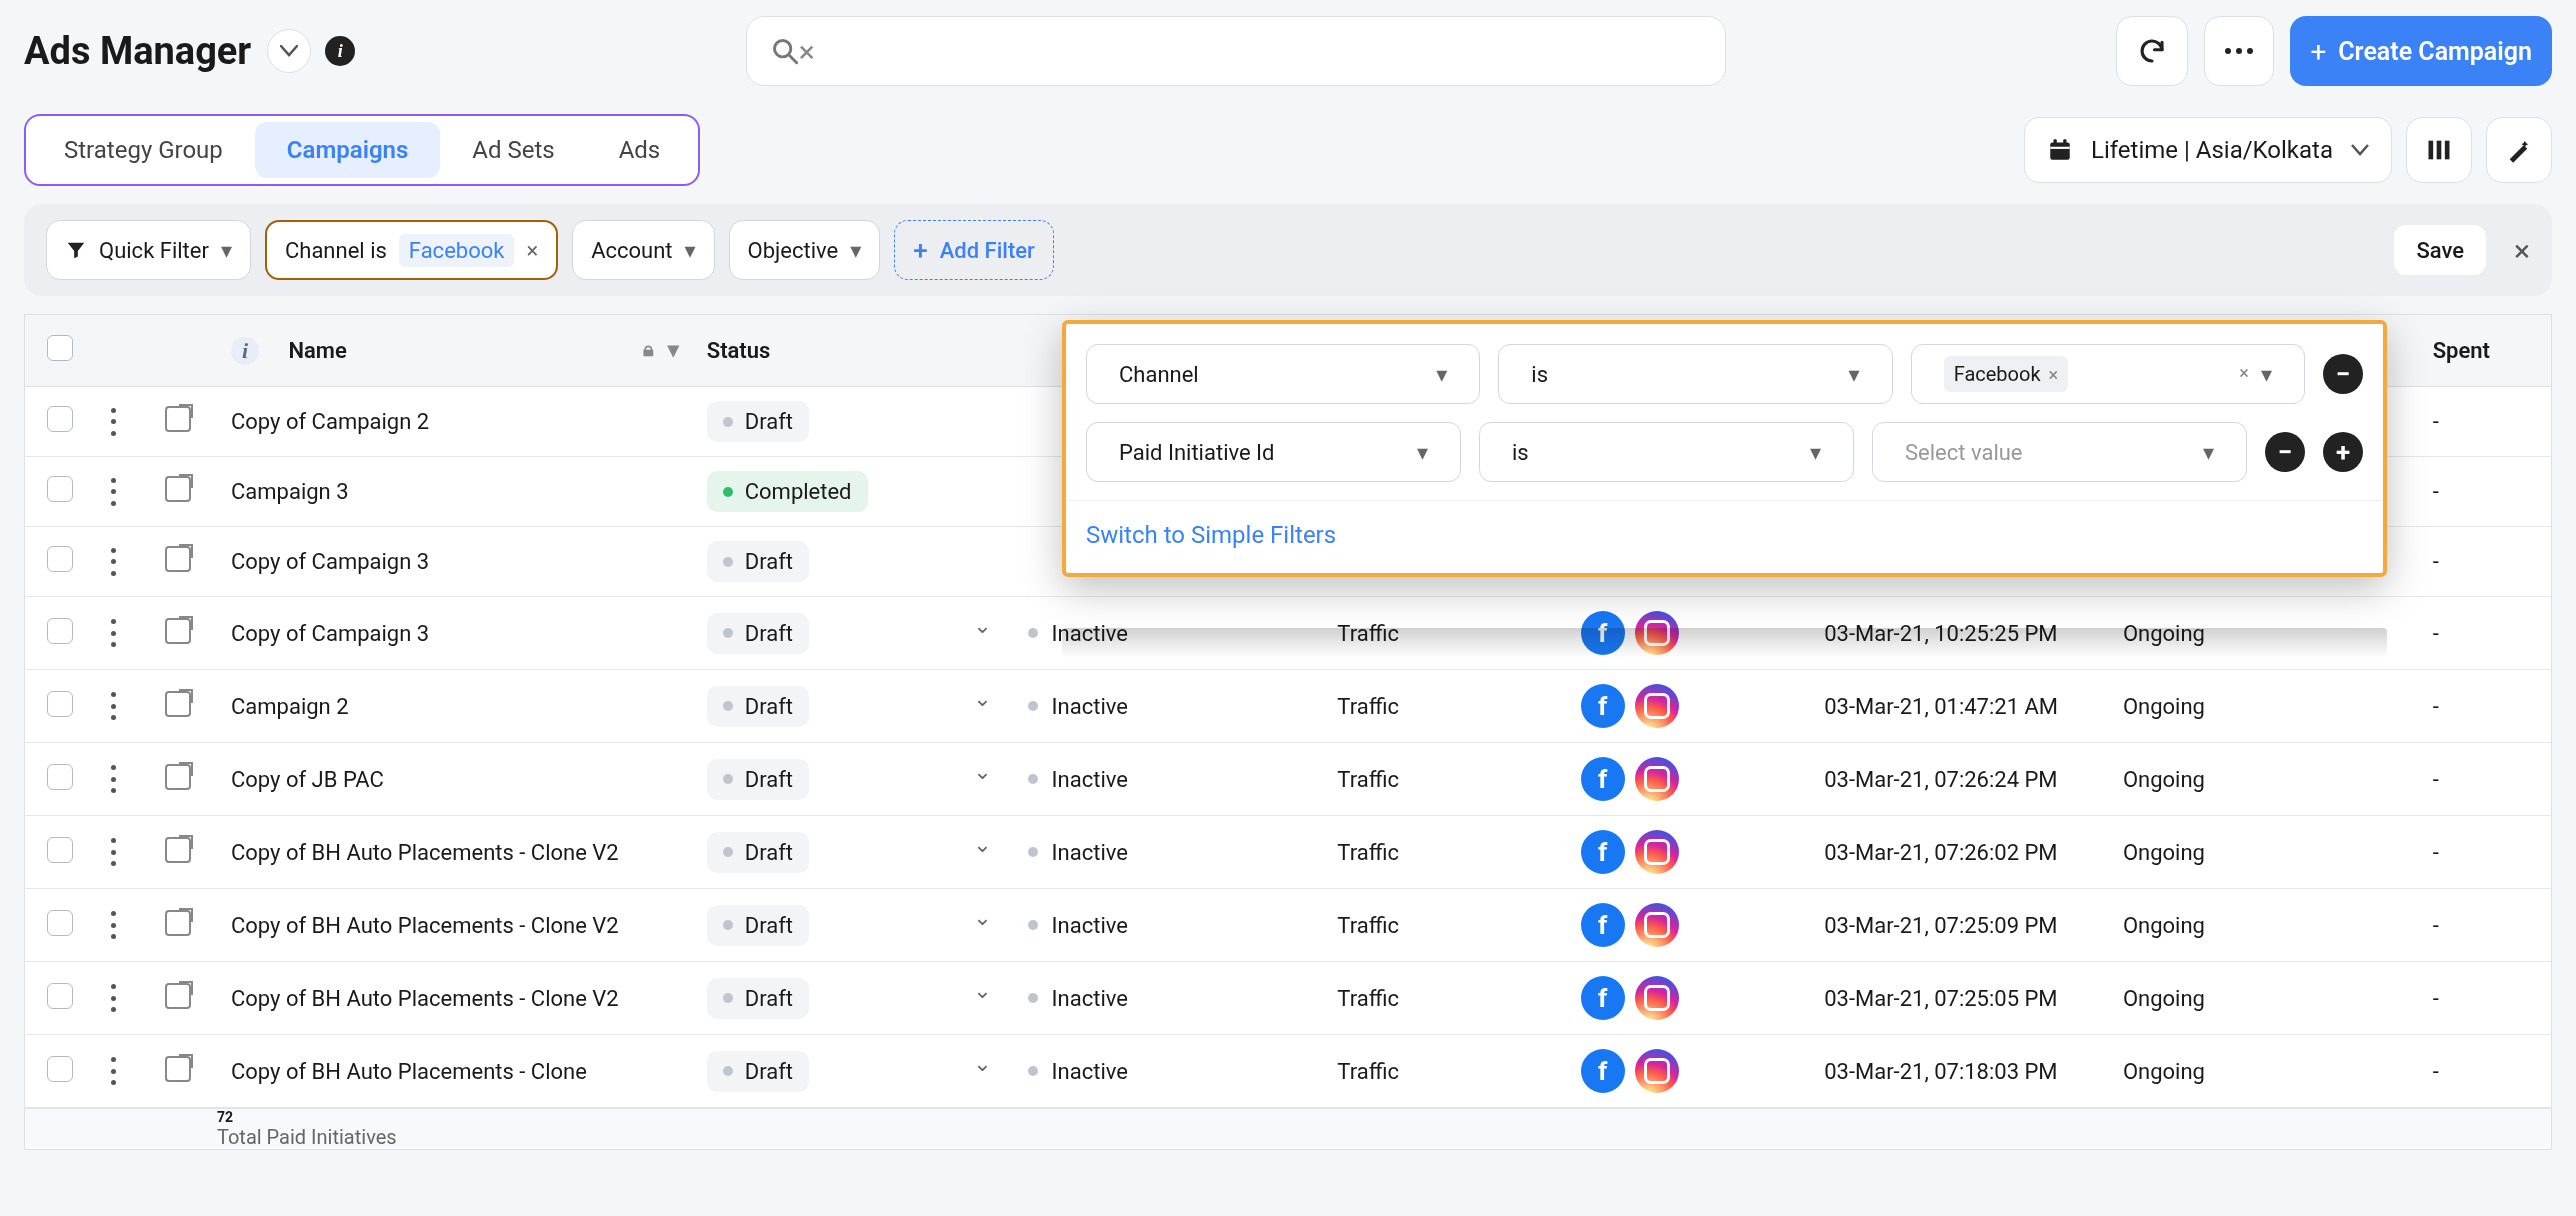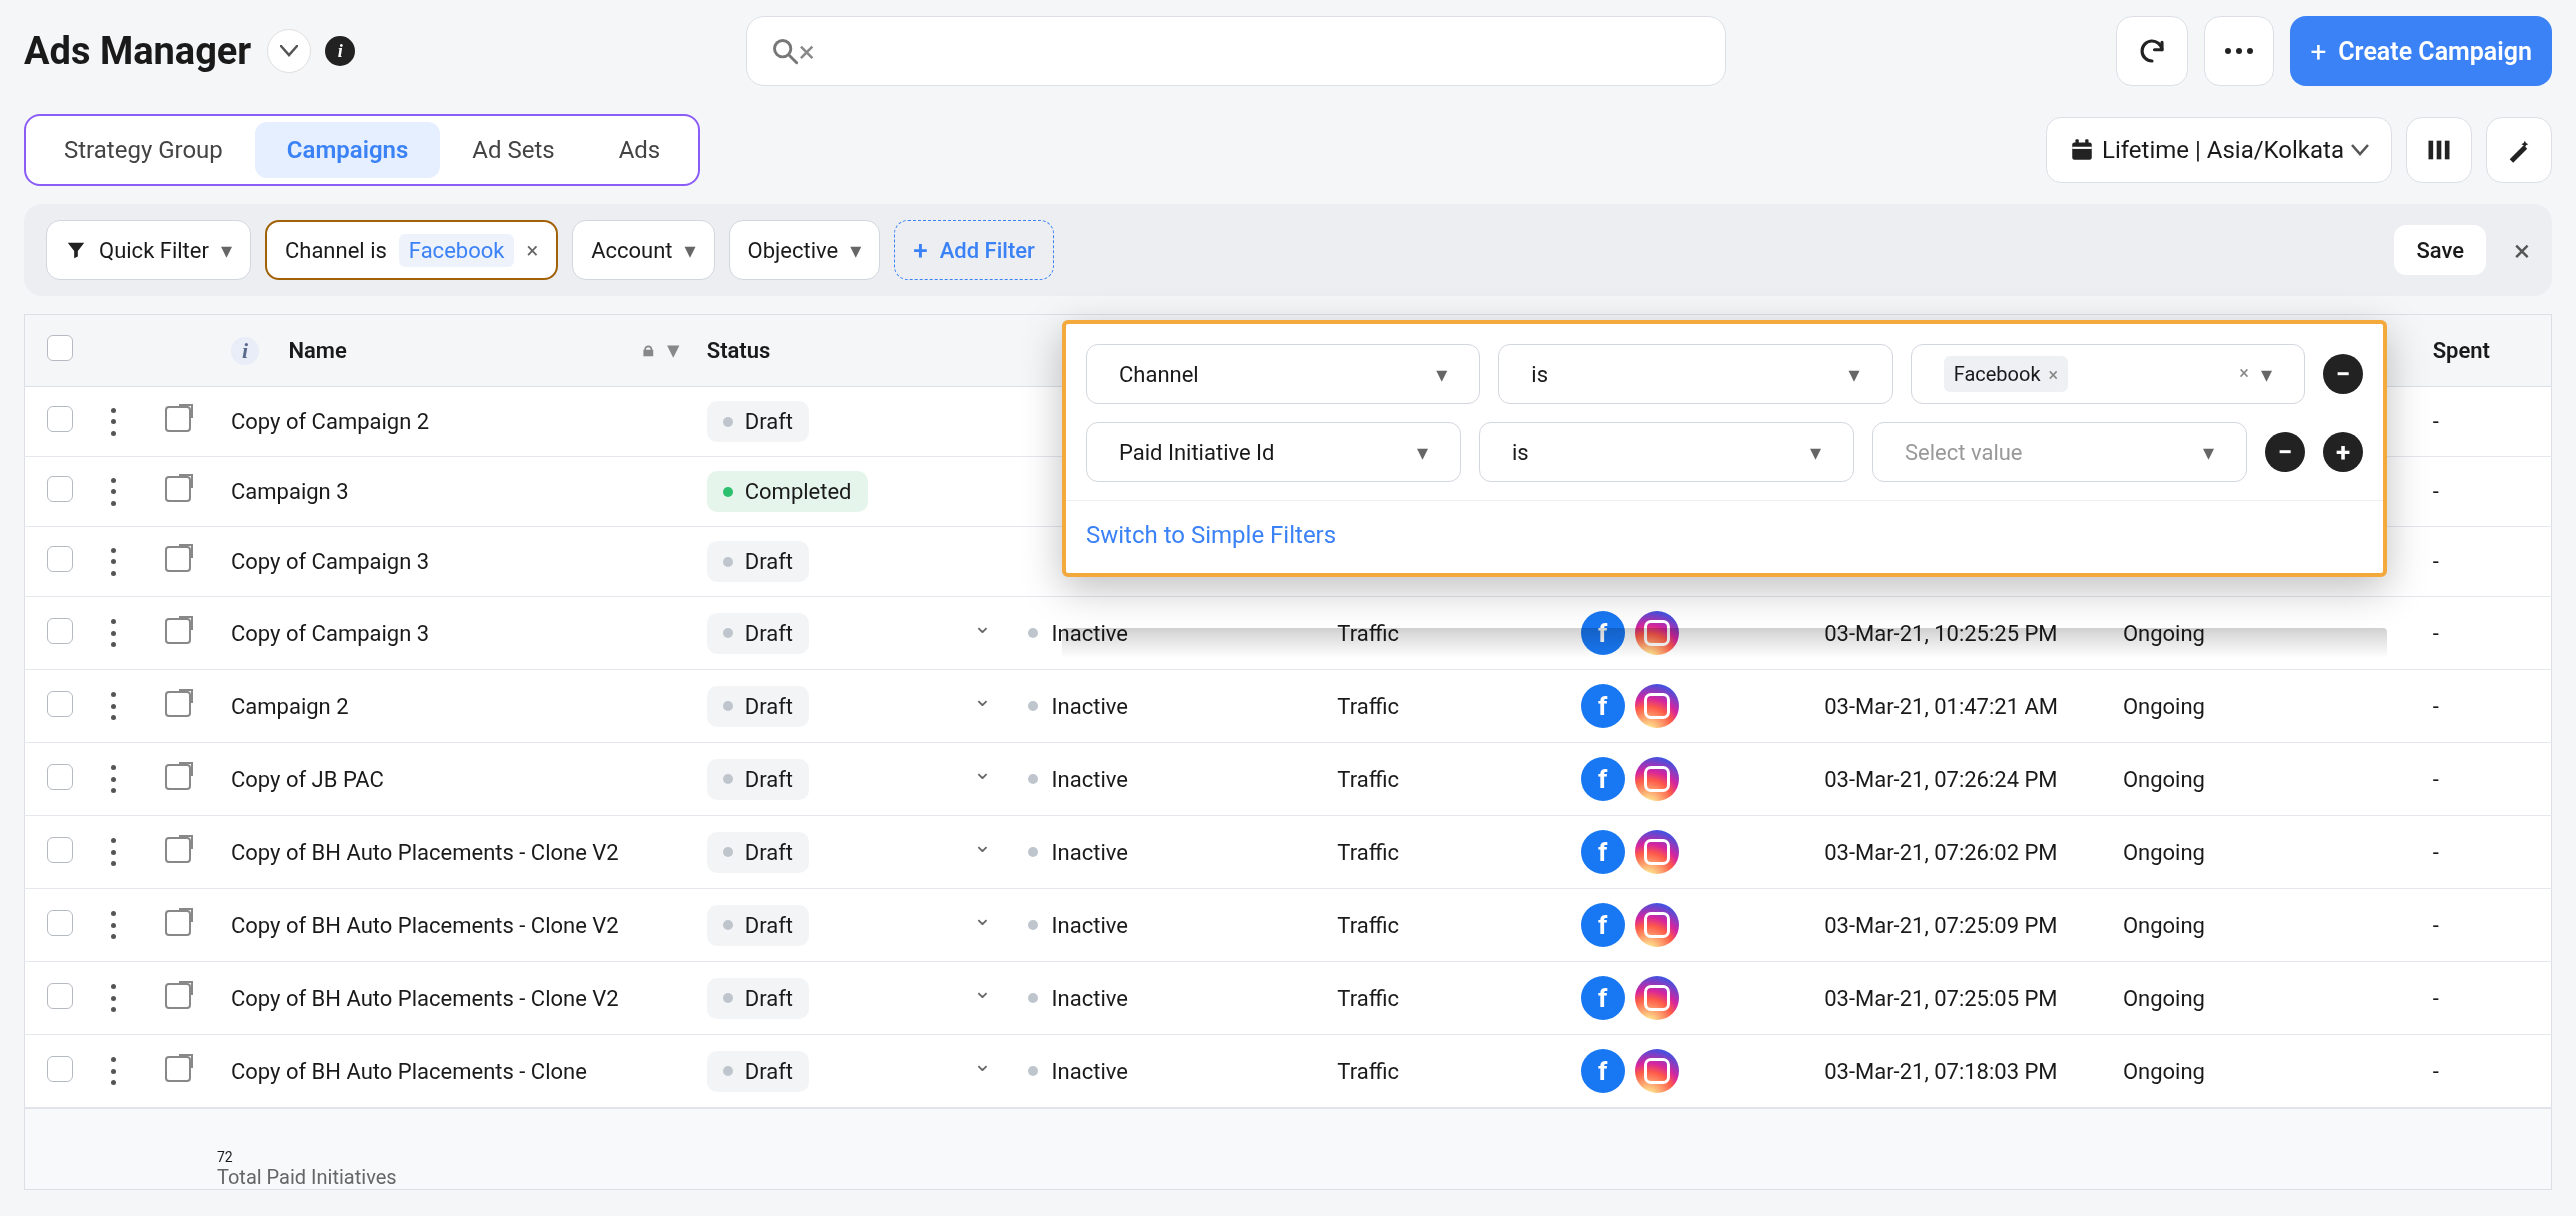--- a/index.html
+++ b/index.html
@@ -17,21 +17,21 @@
 .btn-sq { height: 70px; min-width: 70px; border-radius: 16px; border: 1px solid #dcdfe5; background: #fff; display: flex; align-items: center; justify-content: center; font-size: 24px; padding: 0 20px;}
 .btn-primary { background: #3b82f6; border: none; color: #fff; font-weight: 600; font-size: 25px; display:flex; gap:12px; align-items:center; }
 .plus { font-size: 28px; font-weight: 400; }
 .dots { display:flex; gap:5px;} .dots span{width:6px;height:6px;border-radius:50%;background:#222;}
 
 
 .row2 { display: flex; align-items: center; padding: 16px 24px 18px 24px; }
 .tabbar { display: flex; background: #fff; border: 2px solid #8b5cf6; border-radius: 16px; padding: 6px; }
 .tab { padding: 14px 32px; border-radius: 12px; font-size: 24px; color: #444; }
 .tab.active { background: #e6efff; color: #3b82f6; font-weight: 600; }
-.dr-btn { margin-left: auto; background: #fff; border: 1px solid #dcdfe5; border-radius: 15px; height: 66px; display: flex; align-items: center; padding: 0 22px; font-size: 24px; gap: 7px; }
+.dr-btn { margin-left: auto; background: #fff; border: 1px solid #dcdfe5; border-radius: 15px; height: 66px; display: flex; align-items: center; padding: 0 22px; font-size: 24px; gap: 18px; }
 .icon-sq { height: 66px; width: 66px; border-radius: 16px; border: 1px solid #dcdfe5; background: #fff; display:flex;align-items:center;justify-content:center; margin-left: 14px; }
 
 
 .filterbar-wrap { padding: 0 24px; }
 .filterbar { background: #eceef2; border-radius: 18px; height: 92px; display: flex; align-items: center; padding: 0 22px; gap: 14px; }
 .pill { background: #fff; border: 1px solid #d2d6dd; border-radius: 14px; height: 60px; display: flex; align-items: center; padding: 0 18px; font-size: 22px; gap: 12px; }
 .pill.active-f { border: 2px solid #a16207; }
 .chip-token { background: #eef2fb; padding: 4px 10px; border-radius: 6px; color: #3b82f6; }
 .filterbar .x { color: #666; font-size: 22px; }
 .dashed { border: 1.5px dashed #3b82f6; background: transparent; color: #3b82f6; font-weight: 500; }
@@ -507,21 +507,21 @@
     <td><span>Ongoing</span></td>
     <td><span>-</span></td>
           </tr>
         </tbody>
   <tfoot>
     <tr class="footer-row">
       <td></td>
             <td></td>
             <td></td>
       <td>
-        <div style="font-weight:400;margin-top:40px;">72</div>
+        <div style="font-weight:700;">72</div>
         <div style="color:#666;font-size:20px;">Total Paid Initiatives</div>
       </td>
       <td></td>
             <td></td>
             <td></td>
             <td></td>
             <td></td>
             <td></td>
             <td></td>
     </tr>

